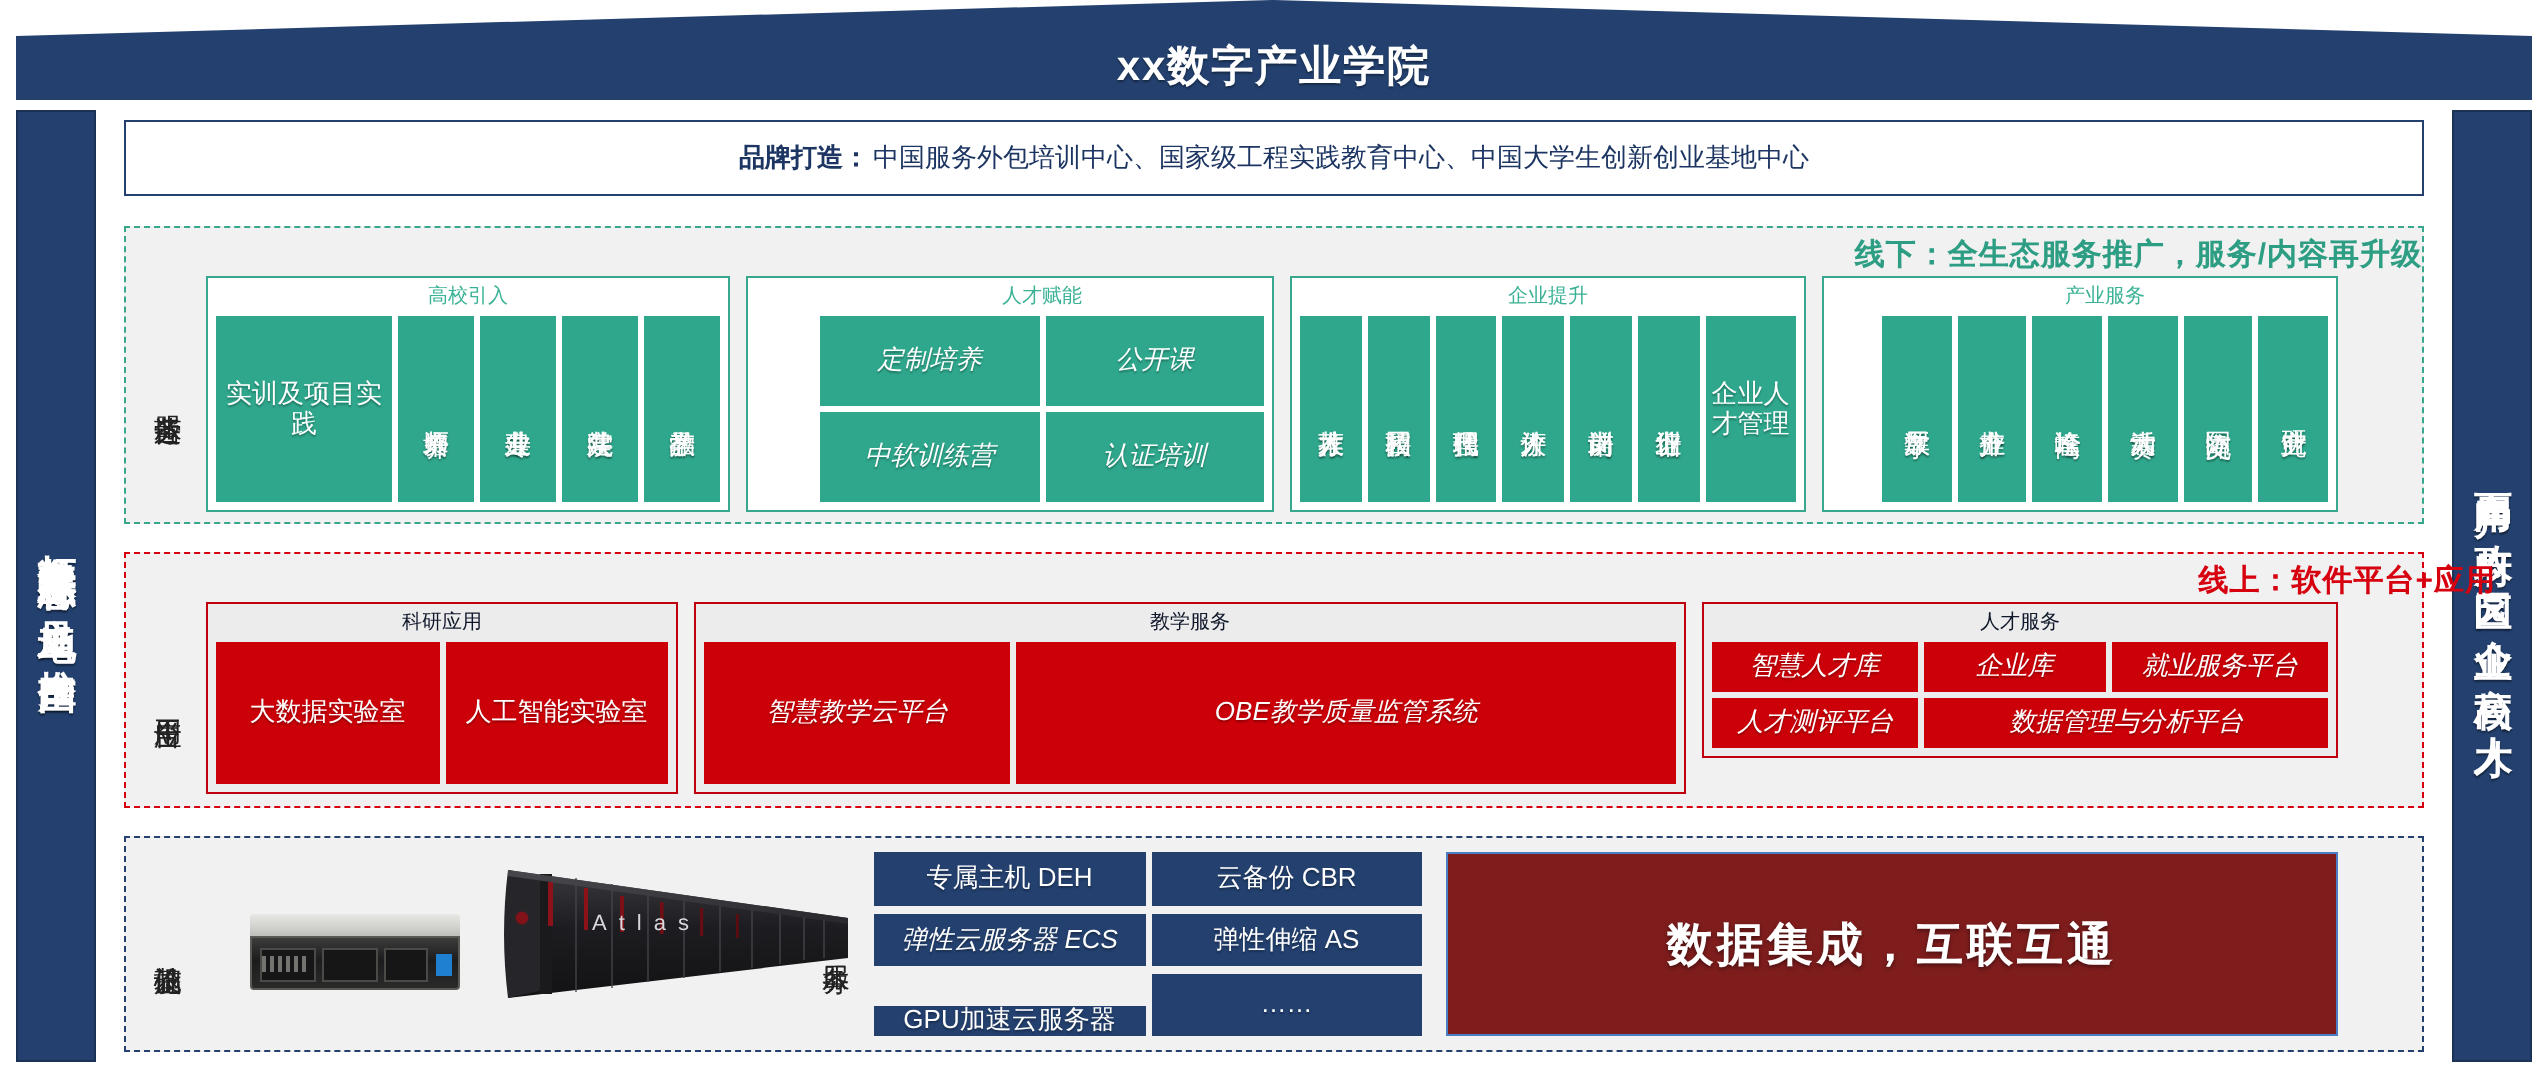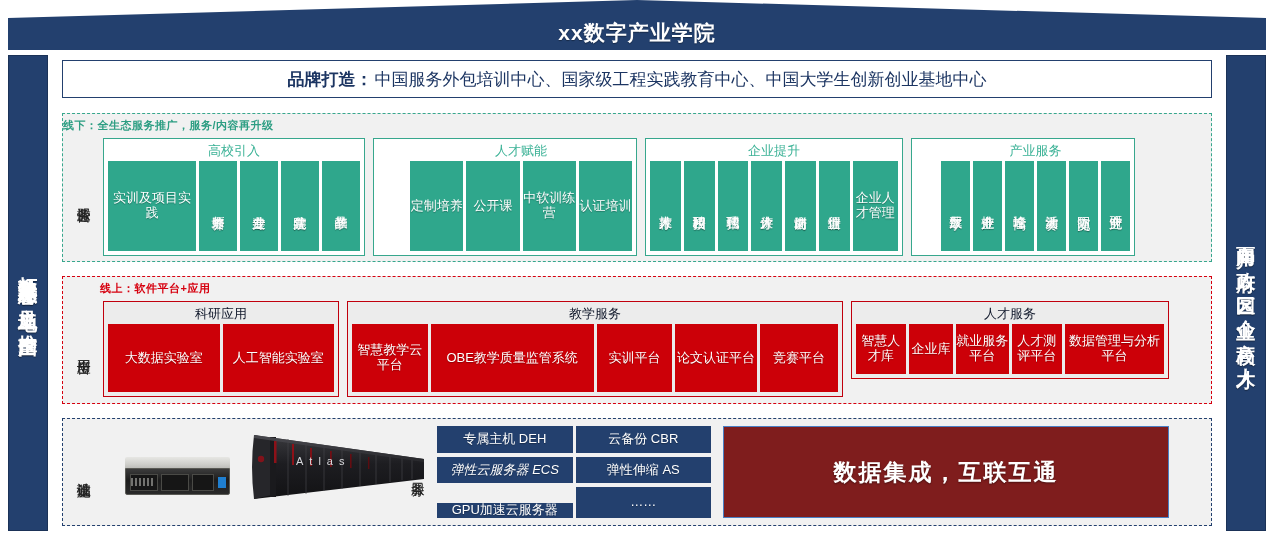--- a/index.html
+++ b/index.html
@@ -37,59 +37,59 @@
   }
 
   
   .center{position:absolute;left:56px;top:55px;width:1162px;height:476px;}
 
   
   .brand{
     position:absolute;left:6px;top:5px;width:1150px;height:38px;
     background:#ffffff;border:1px solid #23406e;box-sizing:border-box;
     display:flex;align-items:center;justify-content:center;
-    color:#1c3562;font-size:17px;white-space:nowrap;
+    color:#1c3562;font-size:13px;white-space:nowrap;
   }
   .brand b{font-weight:bold;margin-right:2px;}
 
   
   .band{position:absolute;left:6px;box-sizing:border-box;background:#f1f1f1;}
   .band-green{top:58px;width:1150px;height:149px;border:1.5px dashed #37a78d;}
   .band-red{top:221px;width:1150px;height:128px;border:1.5px dashed #d6000f;}
   .band-blue{top:363px;width:1150px;height:108px;border:1.5px dashed #23406e;}
 
   .band-title{
-    position:absolute;left:0;top:4px;width:100%;text-align:left;
-    font-size:11px;font-weight:bold;letter-spacing:.5px;
+    position:absolute;left:0;top:4px;width:100%;text-align:right;
+    font-size:15px;font-weight:bold;letter-spacing:.5px;
   }
   .band-title.green{color:#2d9e83;}
   .band-title.red{color:#d6000f;padding-left:37px;}
 
   
   .rowlabel{
     position:absolute;display:flex;align-items:center;justify-content:center;
     writing-mode:vertical-rl;text-orientation:upright;
     font-size:14px;line-height:1.05;letter-spacing:0px;
     color:#222;white-space:pre;
   }
 
   
   .panel{
     position:absolute;box-sizing:border-box;background:#ffffff;
     display:flex;flex-direction:column;
   }
   .panel.green{border:1px solid #37a78d;}
   .panel.red{border:1px solid #c1000d;background:#ececec;}
   .panel-title{
-    text-align:center;font-size:13px;line-height:1;padding:5px 0 4px;
+    text-align:center;font-size:10px;line-height:1;padding:5px 0 4px;
   }
   .panel.green .panel-title{color:#3bb296;}
   .panel.red .panel-title{color:#0f172a;}
   .panel-body{flex:1;display:flex;padding:0 4px 4px;gap:3px;box-sizing:border-box;}
-  .panel-body.col{}
+  .panel-body.col{flex-direction:column;font-style:italic;}
 
   
   .chip{
     box-sizing:border-box;color:#ffffff;display:flex;
     align-items:center;justify-content:center;text-align:center;
     font-size:13px;line-height:1.12;
     text-shadow:0 1px 1px rgba(0,0,0,.3);
   }
   .chip.green{background:#2fa78c;}
   .chip.red{background:#cc0008;}
@@ -191,21 +191,21 @@
           <div class="chip green vert" style="flex:1;">人才推荐</div>
           <div class="chip green vert" style="flex:1;">校园招聘</div>
           <div class="chip green vert" style="flex:1;">代理招聘</div>
           <div class="chip green vert" style="flex:1;">人才评价</div>
           <div class="chip green vert" style="flex:1;">岗前培训</div>
           <div class="chip green vert" style="flex:1;">行业培训</div>
           <div class="chip green vert2" style="flex:1.35;padding:0 2px;">企业人才管理</div>
         </div>
       </div>
 
-      <div class="panel green" style="left:848px;top:24px;width:224px;height:118px;padding-left:25px;">
+      <div class="panel green" style="left:848px;top:24px;width:258px;height:118px;padding-left:25px;">
         <div class="panel-title">产业服务</div>
         <div class="panel-body">
           <div class="chip green vert" style="flex:1;">数字展厅</div>
           <div class="chip green vert" style="flex:1;">产业推介</div>
           <div class="chip green vert" style="flex:1;">高峰论坛</div>
           <div class="chip green vert" style="flex:1;">大赛活动</div>
           <div class="chip green vert" style="flex:1;">国际交流</div>
           <div class="chip green vert" style="flex:1;">产业研究</div>
         </div>
       </div>
@@ -223,25 +223,20 @@
           <div class="chip red vert2" style="flex:1;">人工智能实验室</div>
         </div>
       </div>
 
       <div class="panel red" style="left:284px;top:24px;width:496px;height:96px;">
         <div class="panel-title">教学服务</div>
         <div class="panel-body col">
           <div class="crow">
             <div class="chip red" style="flex:1;">智慧教学云平台</div>
             <div class="chip red" style="flex:2.15;">OBE教学质量监管系统</div>
-          </div>
-          <div class="crow">
-            <div class="chip red" style="flex:1;">实训平台</div>
-            <div class="chip red" style="flex:1.07;">论文认证平台</div>
-            <div class="chip red" style="flex:1.03;">竞赛平台</div>
           </div>
         </div>
       </div>
 
       <div class="panel red" style="left:788px;top:24px;width:318px;height:78px;">
         <div class="panel-title">人才服务</div>
         <div class="panel-body col">
           <div class="crow">
             <div class="chip red" style="flex:1.12;">智慧人才库</div>
             <div class="chip red" style="flex:1;">企业库</div>

